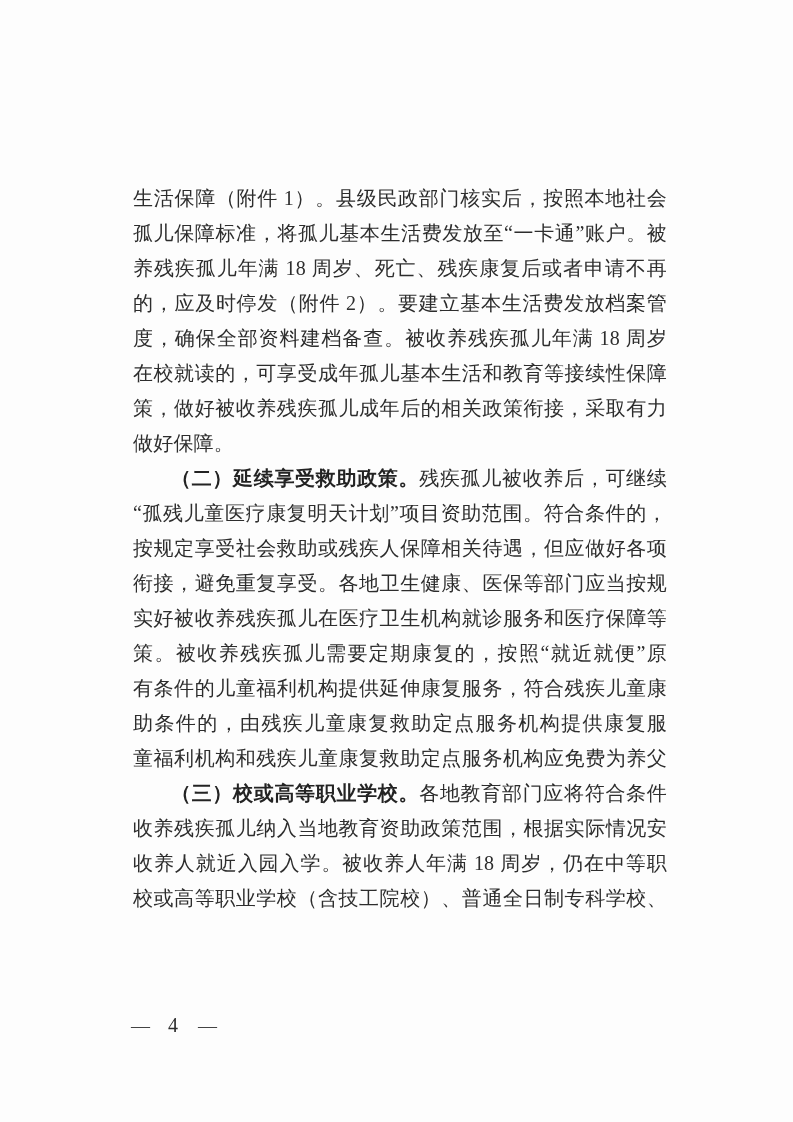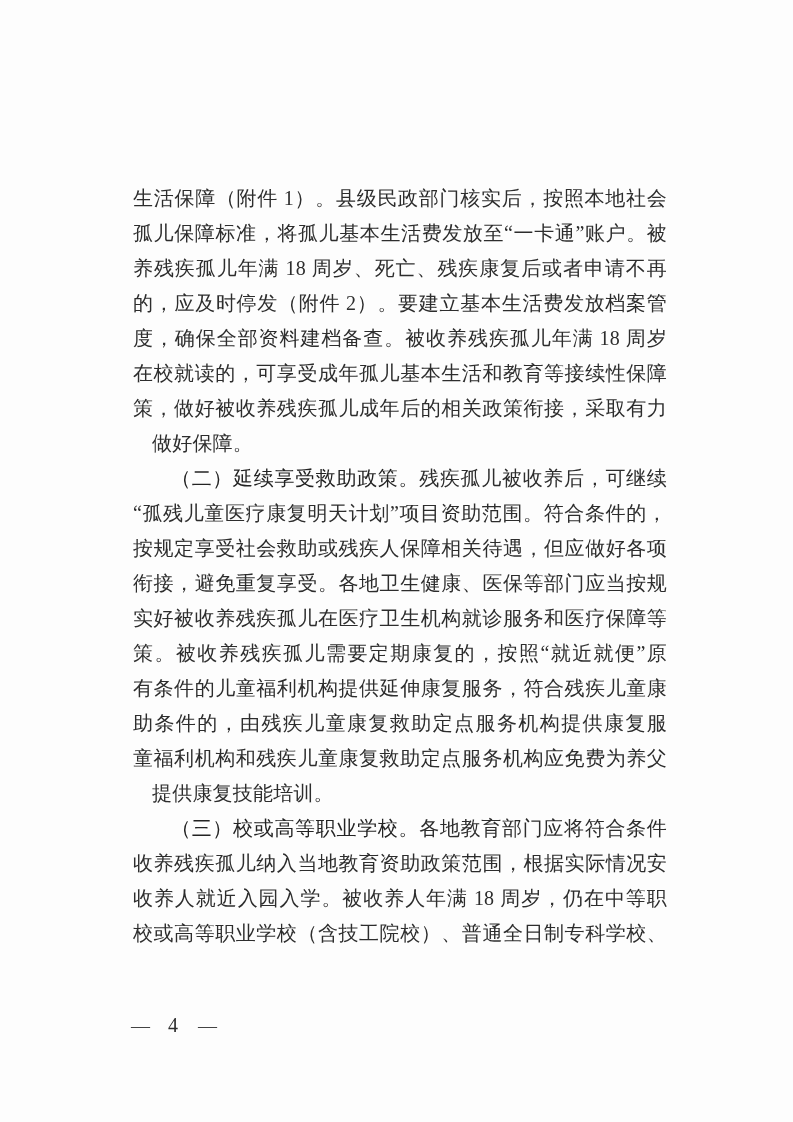--- a/index.html
+++ b/index.html
@@ -26,27 +26,26 @@
     height: 35px;
     line-height: 35px;
     font-size: 20px;
     text-align: justify;
     text-align-last: justify;
     overflow: hidden;
     letter-spacing: 0.2px;
   }
   .text-line.end {
     text-align-last: left;
-    margin-left: 19px;
   }
   .text-line.indent {
     text-indent: 38px;
   }
   .section-heading {
-    font-weight: normal;
+    font-weight: bold;
     color: #232323;
   }
   .page-footer {
     position: absolute;
     left: 131px;
     top: 1014px;
     width: 84px;
     display: flex;
     justify-content: space-between;
     align-items: center;
@@ -76,21 +75,20 @@
       <div class="text-line end">做好保障。</div>
       <div class="text-line indent"><span class="section-heading">（二）延续享受救助政策。</span><span>残疾孤儿被收养后，可继续纳入</span></div>
       <div class="text-line">“孤残儿童医疗康复明天计划”项目资助范围。符合条件的，也可</div>
       <div class="text-line">按规定享受社会救助或残疾人保障相关待遇，但应做好各项政策</div>
       <div class="text-line">衔接，避免重复享受。各地卫生健康、医保等部门应当按规定落</div>
       <div class="text-line">实好被收养残疾孤儿在医疗卫生机构就诊服务和医疗保障等政</div>
       <div class="text-line">策。被收养残疾孤儿需要定期康复的，按照“就近就便”原则，由</div>
       <div class="text-line">有条件的儿童福利机构提供延伸康复服务，符合残疾儿童康复救</div>
       <div class="text-line">助条件的，由残疾儿童康复救助定点服务机构提供康复服务。儿</div>
       <div class="text-line">童福利机构和残疾儿童康复救助定点服务机构应免费为养父母</div>
-      <div class="text-line end">提供康复技能培训。</div>
       <div class="text-line indent"><span class="section-heading">（三）校或高等职业学校。</span><span>各地教育部门应将符合条件的被</span></div>
       <div class="text-line">收养残疾孤儿纳入当地教育资助政策范围，根据实际情况安置被</div>
       <div class="text-line">收养人就近入园入学。被收养人年满 18 周岁，仍在中等职业学</div>
       <div class="text-line">校或高等职业学校（含技工院校）、普通全日制专科学校、普通</div>
     </div>
   <div class="page-footer">
     <span class="dash">—</span>
     <span class="num">4</span>
     <span class="dash">—</span>
   </div>

